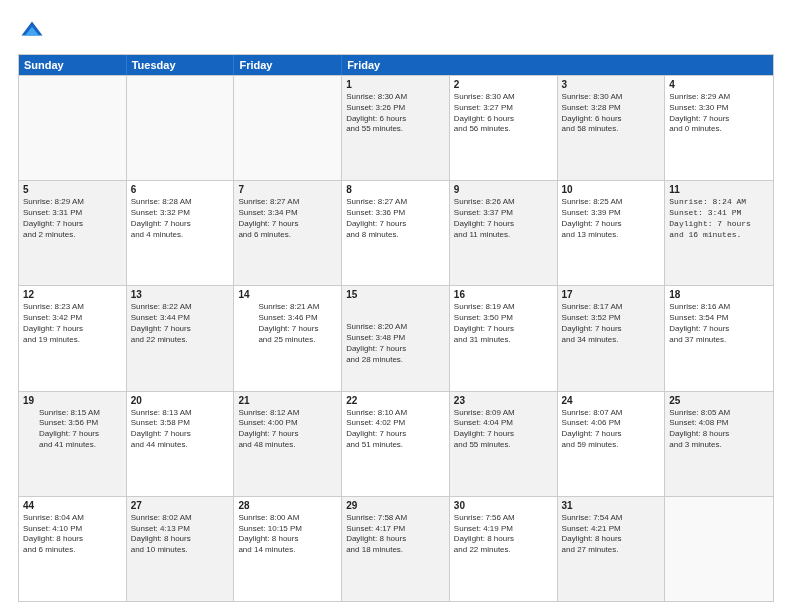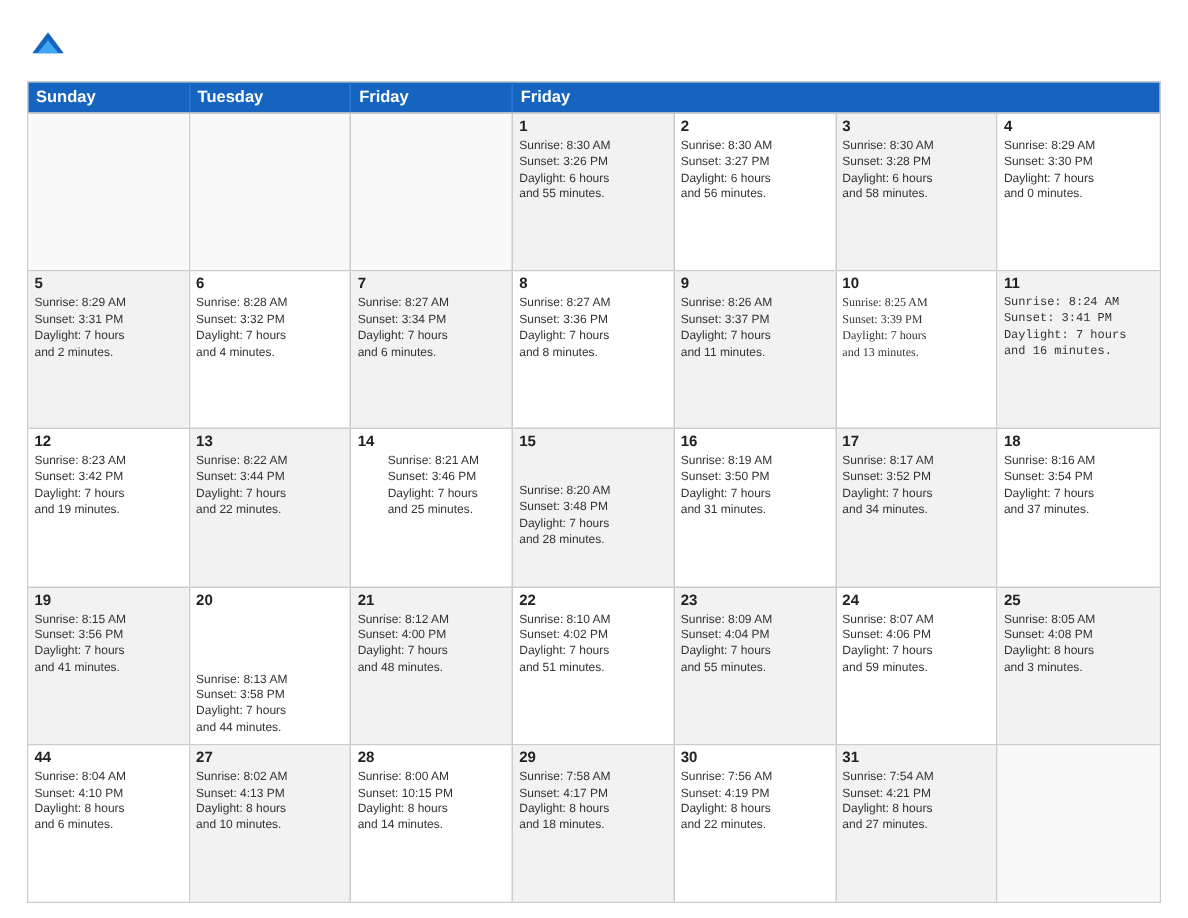--- a/index.html
+++ b/index.html
@@ -203,21 +203,21 @@
           </div>
           <div class="cal-cell shaded">
             <div class="day-num">9</div>
             <div class="day-info" style="white-space: pre-line;">Sunrise: 8:26 AM
 Sunset: 3:37 PM
 Daylight: 7 hours
 and 11 minutes.</div>
           </div>
           <div class="cal-cell">
             <div class="day-num">10</div>
-            <div class="day-info" style="white-space: pre-line; font-family: Liberation Serif, serif;">Sunrise: 8:25 AM
+            <div class="day-info" style="white-space: pre-line;">Sunrise: 8:25 AM
 Sunset: 3:39 PM
 Daylight: 7 hours
 and 13 minutes.</div>
           </div>
           <div class="cal-cell shaded">
             <div class="day-num">11</div>
             <div class="day-info" style="white-space: pre-line; font-family: Liberation Mono, monospace;">Sunrise: 8:24 AM
 Sunset: 3:41 PM
 Daylight: 7 hours
 and 16 minutes.</div>
@@ -270,28 +270,28 @@
             <div class="day-num">18</div>
             <div class="day-info" style="white-space: pre-line;">Sunrise: 8:16 AM
 Sunset: 3:54 PM
 Daylight: 7 hours
 and 37 minutes.</div>
           </div>
         </div>
         <div class="cal-row">
           <div class="cal-cell shaded">
             <div class="day-num">19</div>
-            <div class="day-info" style="white-space: pre-line;">Sunrise: 8:15 AM
+            <div class="day-info" style="white-space: pre-line; margin-left: 16px;">Sunrise: 8:15 AM
 Sunset: 3:56 PM
 Daylight: 7 hours
 and 41 minutes.</div>
           </div>
           <div class="cal-cell">
             <div class="day-num">20</div>
-            <div class="day-info" style="white-space: pre-line; margin-top: 40px;">Sunrise: 8:13 AM
+            <div class="day-info" style="white-space: pre-line;">Sunrise: 8:13 AM
 Sunset: 3:58 PM
 Daylight: 7 hours
 and 44 minutes.</div>
           </div>
           <div class="cal-cell shaded">
             <div class="day-num">21</div>
             <div class="day-info" style="white-space: pre-line;">Sunrise: 8:12 AM
 Sunset: 4:00 PM
 Daylight: 7 hours
 and 48 minutes.</div>

